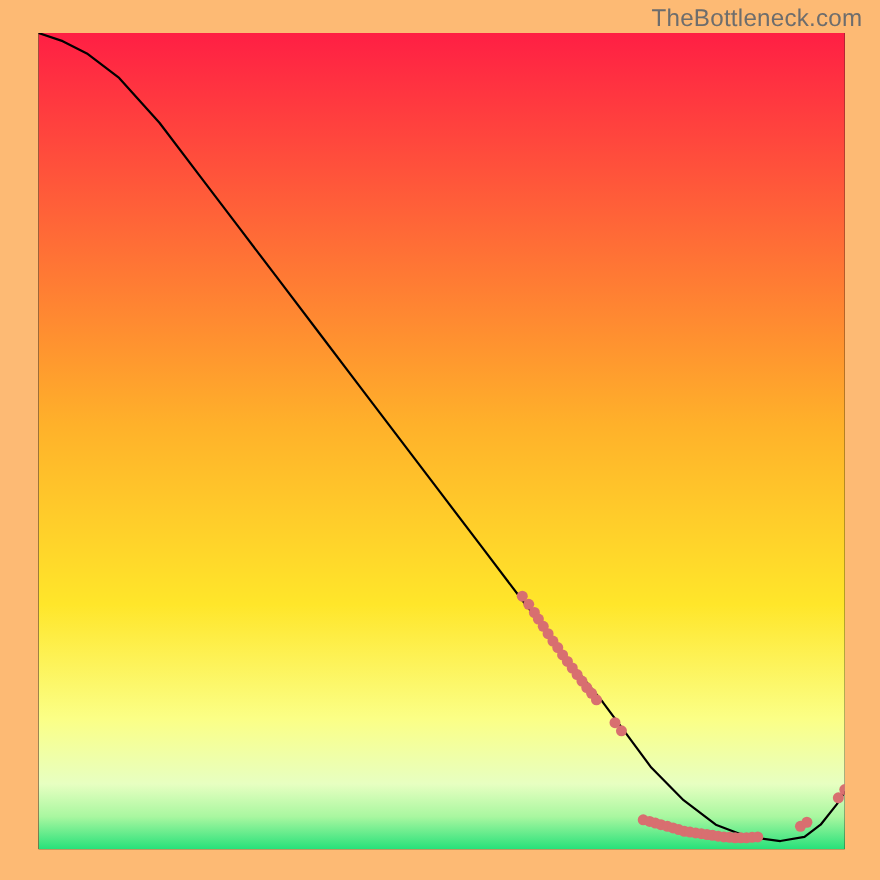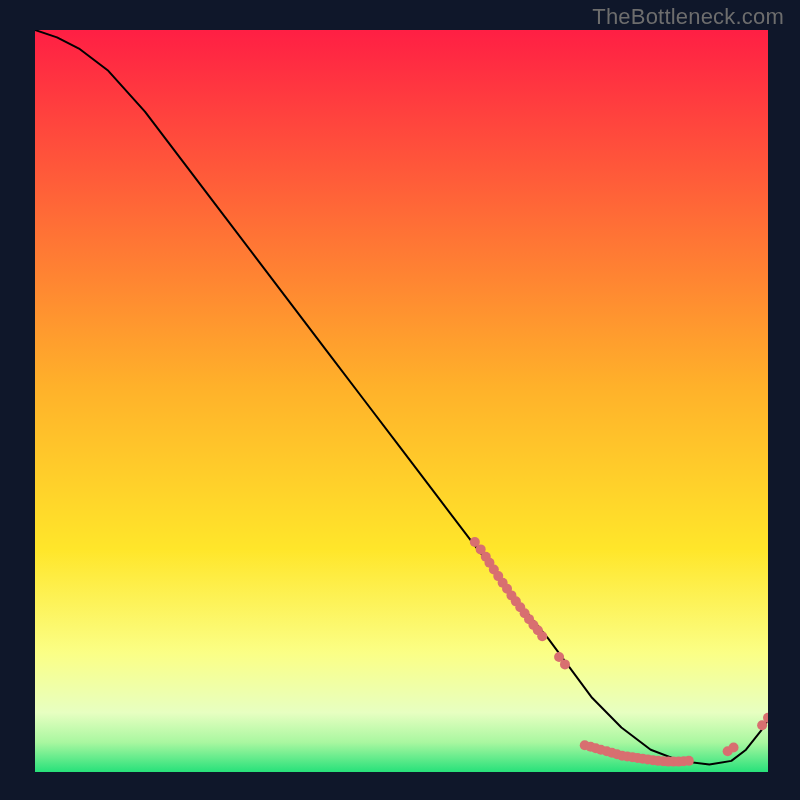--- a/index.html
+++ b/index.html
@@ -7,21 +7,21 @@
     width: 800px;
     height: 800px;
     background: #000;
     overflow: hidden;
     font-family: Arial, Helvetica, sans-serif;
   }
   .stage {
     position: relative;
     width: 800px;
     height: 800px;
-    background: #0f172a;
+    background: #fdba74;
   }
   .watermark {
     position: absolute;
     top: 4px;
     right: 16px;
     color: #6d6d6d;
     font-size: 22px;
     letter-spacing: 0.2px;
     font-weight: 400;
     z-index: 10;

